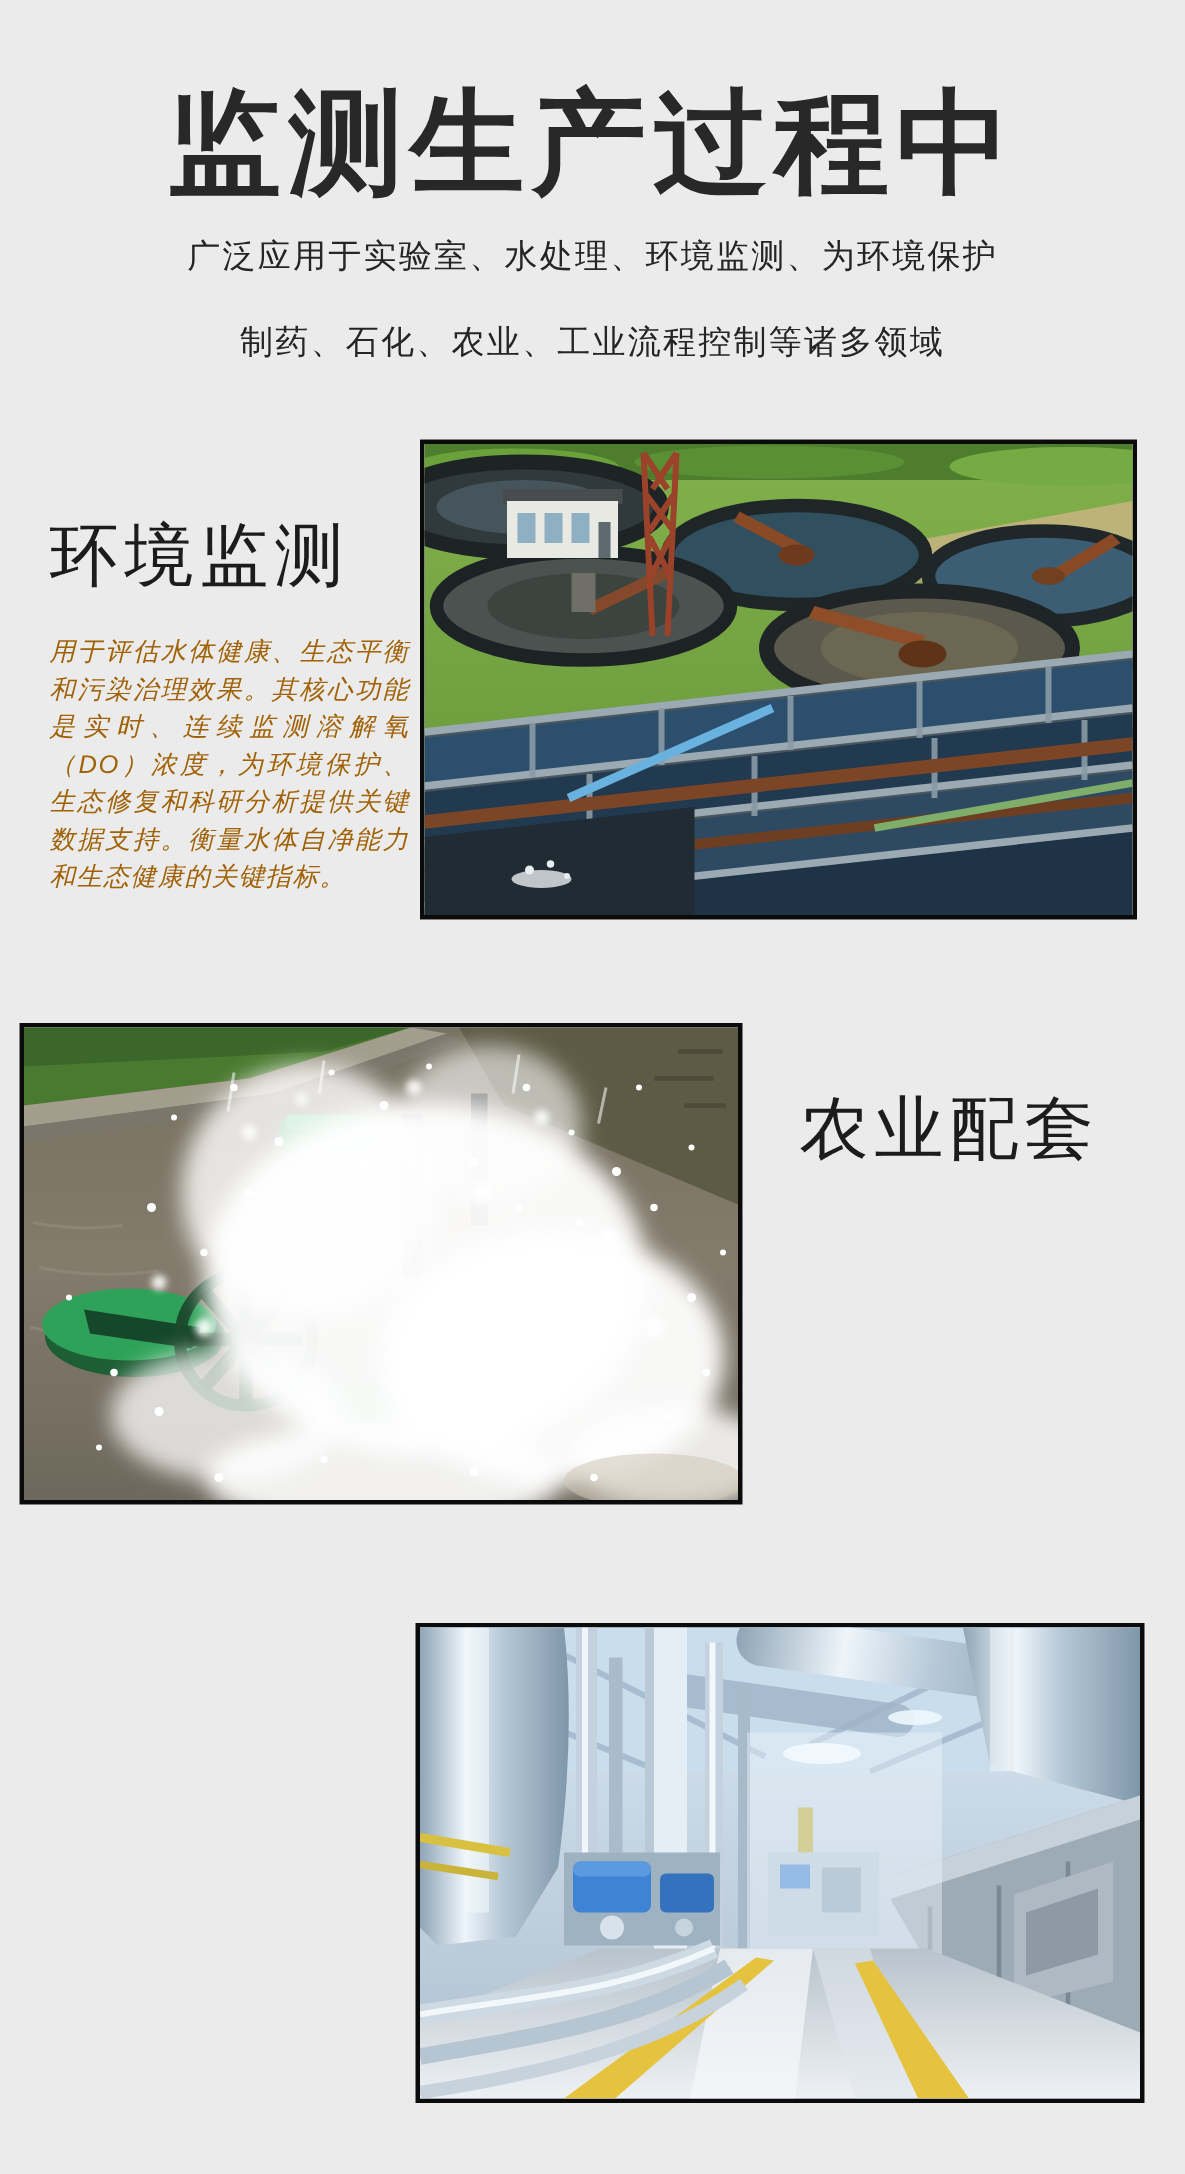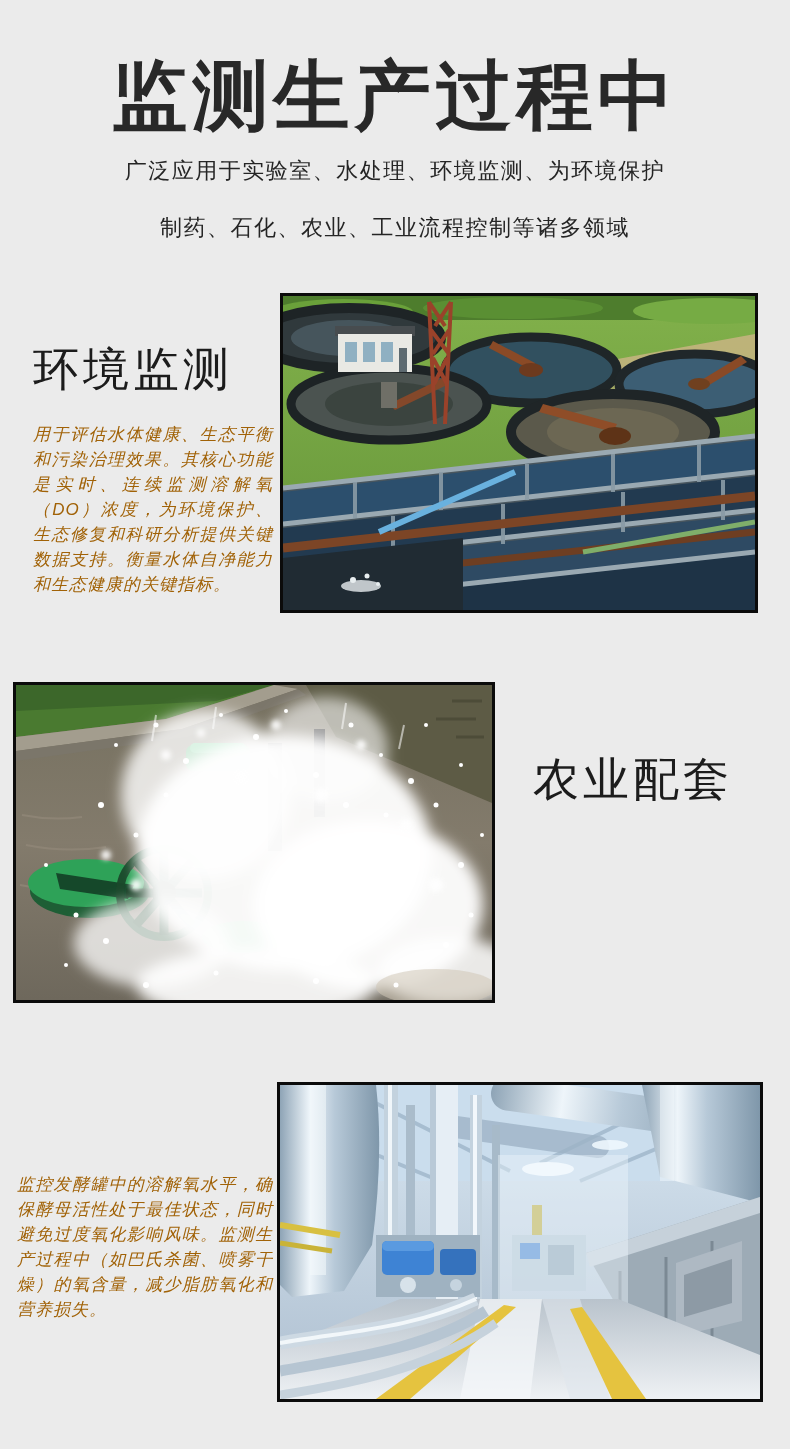--- a/index.html
+++ b/index.html
@@ -19,28 +19,28 @@
   .subtitle{
     margin:0;position:absolute;left:0;width:790px;
     font-size:22px;line-height:26px;letter-spacing:1.5px;color:#252525;
   }
   .subtitle.l1{top:158px;}
   .subtitle.l2{top:215px;}
   
   .txt{position:absolute;}
   .txt h2{
     margin:0;font-size:46px;line-height:52px;font-weight:500;
-    letter-spacing:4px;color:#1c1c1c;white-space:nowrap;font-family:Liberation Serif, serif;
+    letter-spacing:4px;color:#1c1c1c;white-space:nowrap;
   }
   .txt p{
     margin:26px 0 0 0;font-size:17px;line-height:25px;
     letter-spacing:1px;color:#a16207;text-align:justify;font-style:italic;
   }
   .txt-s1{left:33px;top:344px;width:240px;}
-  .txt-s2{left:533px;top:754px;width:245px;}
+  .txt-s2{left:533px;top:726px;width:245px;}
   .txt-s3{left:17px;top:1146px;width:256px;}
   
   .photo{
     position:absolute;margin:0;box-sizing:border-box;
     border:3px solid #0b0b0b;background:#fff;
   }
   .photo svg{display:block;width:100%;height:100%;}
   .photo-s1{left:280px;top:293px;width:478px;height:320px;}
   .photo-s2{left:13px; top:682px;width:482px;height:321px;}
   .photo-s3{left:277px;top:1082px;width:486px;height:320px;}
@@ -252,21 +252,20 @@
         </g>
       </svg>
     </figure>
     <div class="txt txt-s2">
       <h2>农业配套</h2>
     </div>
   </section>
 
   <section>
     <div class="txt txt-s3">
-      <p>监控发酵罐中的溶解氧水平，确保酵母活性处于最佳状态，同时避免过度氧化影响风味。监测生产过程中（如巴氏杀菌、喷雾干燥）的氧含量，减少脂肪氧化和营养损失。</p>
     </div>
     <figure class="photo photo-s3">
       <svg viewBox="0 0 480 314" preserveAspectRatio="none" role="img" aria-label="food-industry-factory-photo">
         <defs>
           <linearGradient id="p3bg" x1="0" y1="0" x2="0" y2="1">
             <stop offset="0" stop-color="#d9e7f2"></stop>
               <stop offset="1" stop-color="#aebfd0"></stop>
           </linearGradient>
           <linearGradient id="p3m" x1="0" y1="0" x2="1" y2="0">
             <stop offset="0" stop-color="#8ea4b6"></stop>

